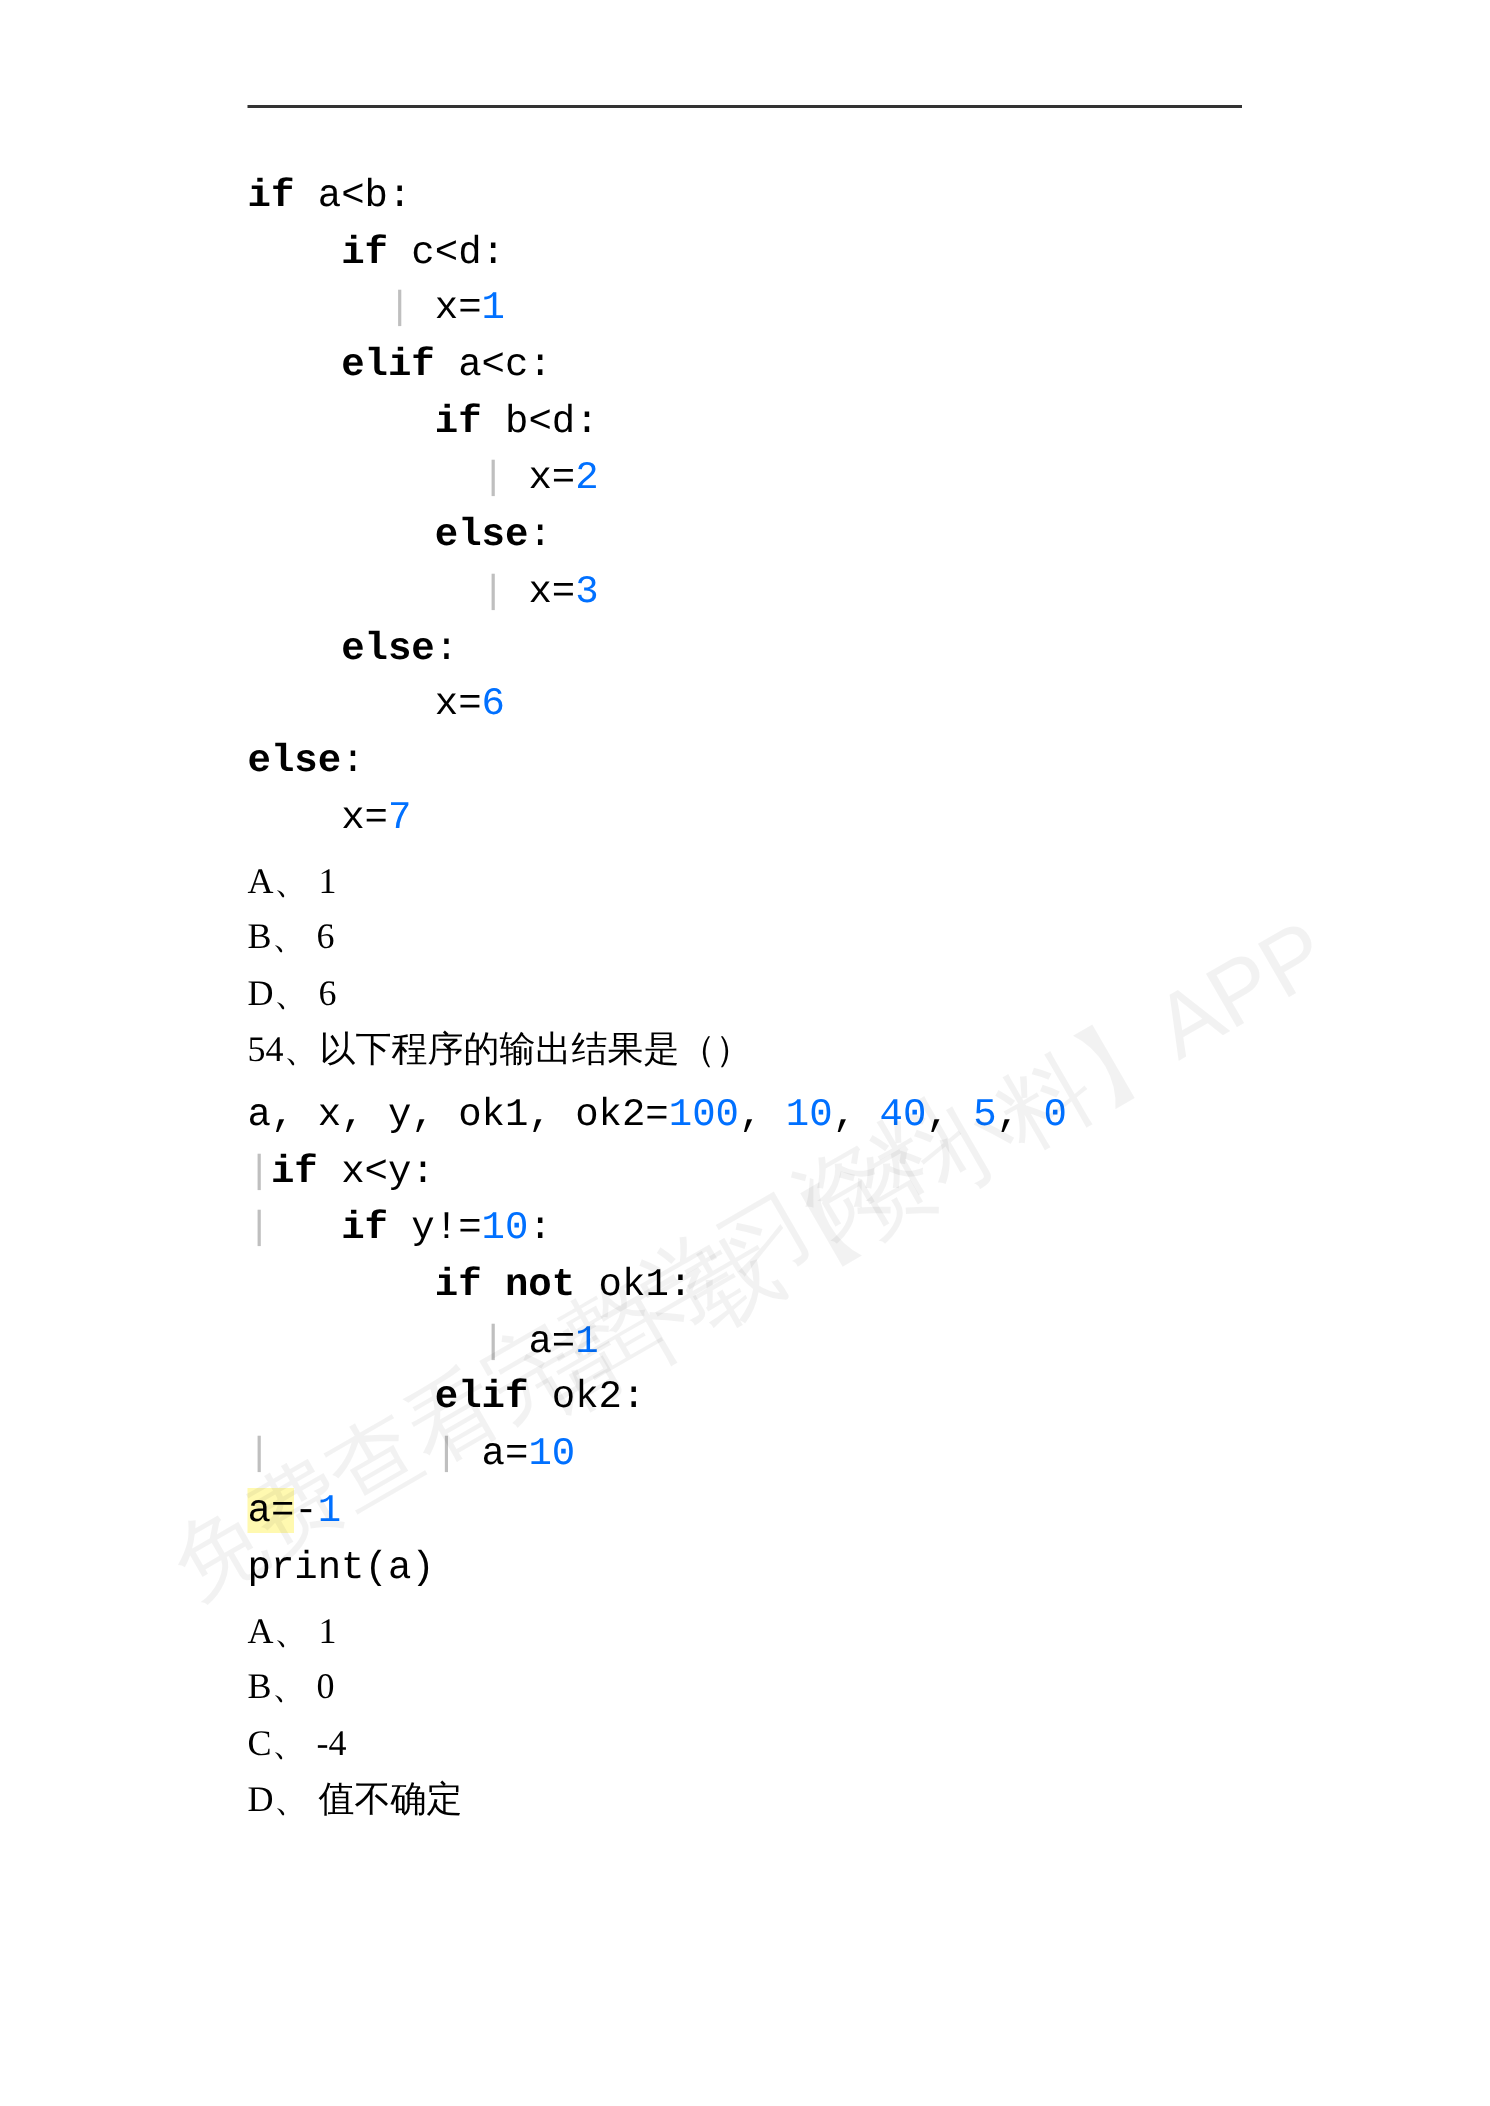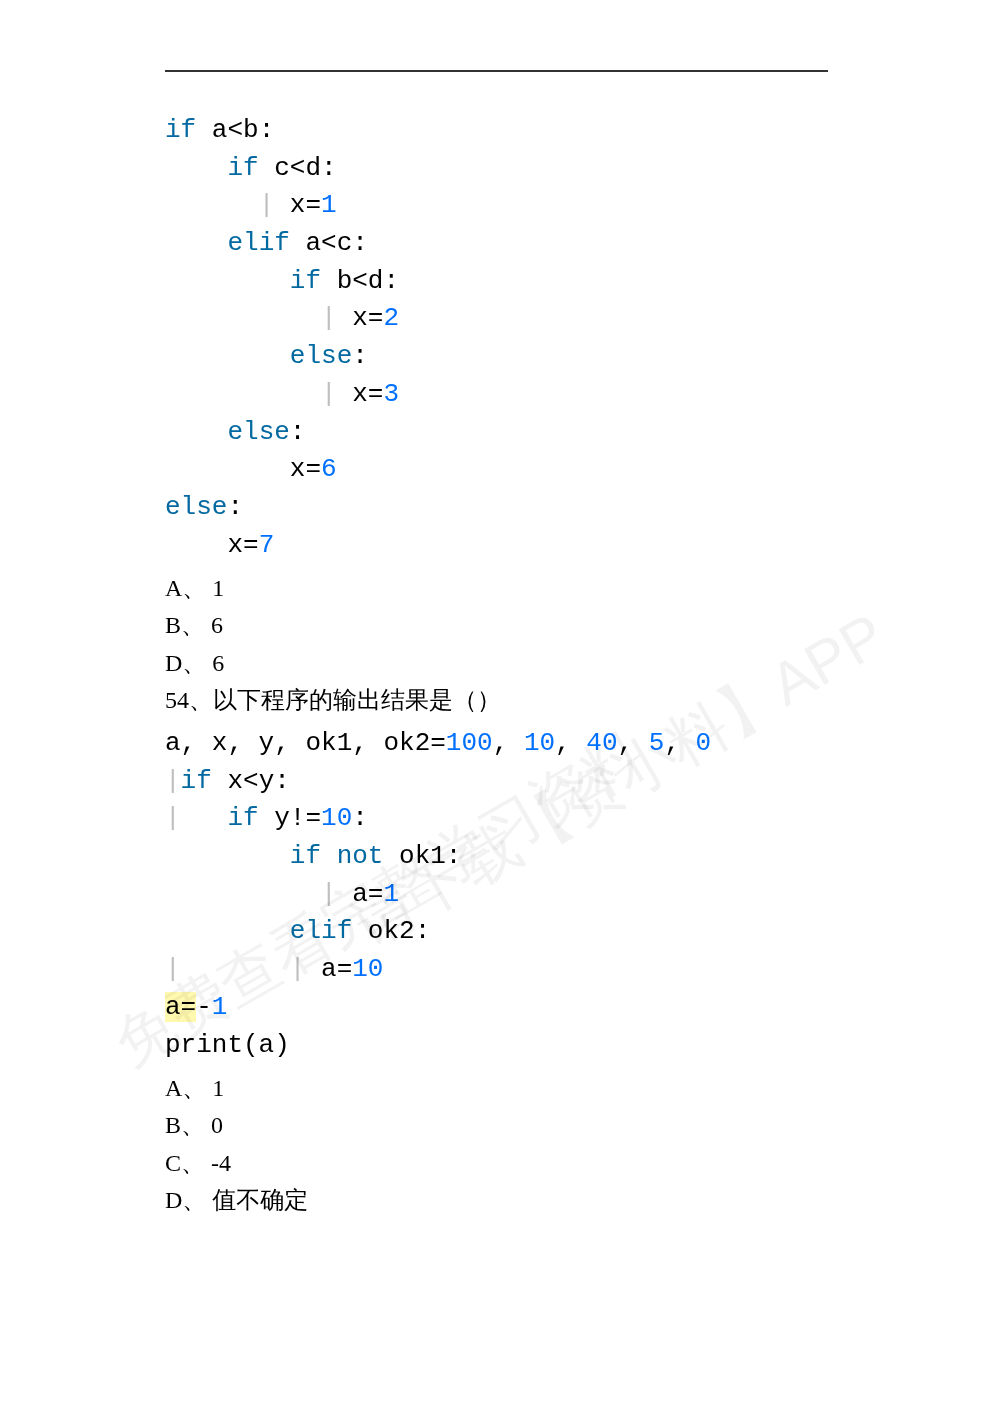--- a/index.html
+++ b/index.html
@@ -20,21 +20,21 @@
     border-top: 2px solid #333;
     margin-bottom: 40px;
   }
   .code-block {
     font-family: "Consolas", "Courier New", monospace;
     font-size: 26px;
     line-height: 1.45;
     white-space: pre;
     color: #000;
   }
-  .kw { color: #0369a1; font-weight: normal; }
+  .kw { color: #000000; font-weight: bold; }
   .num { color: #0070ff; }
   .fn { color: #000000; }
   .guide {
     color: #bfbfbf;
   }
   .text-block {
     font-size: 24px;
     line-height: 1.55;
     color: #000;
     margin: 6px 0 6px 0;

